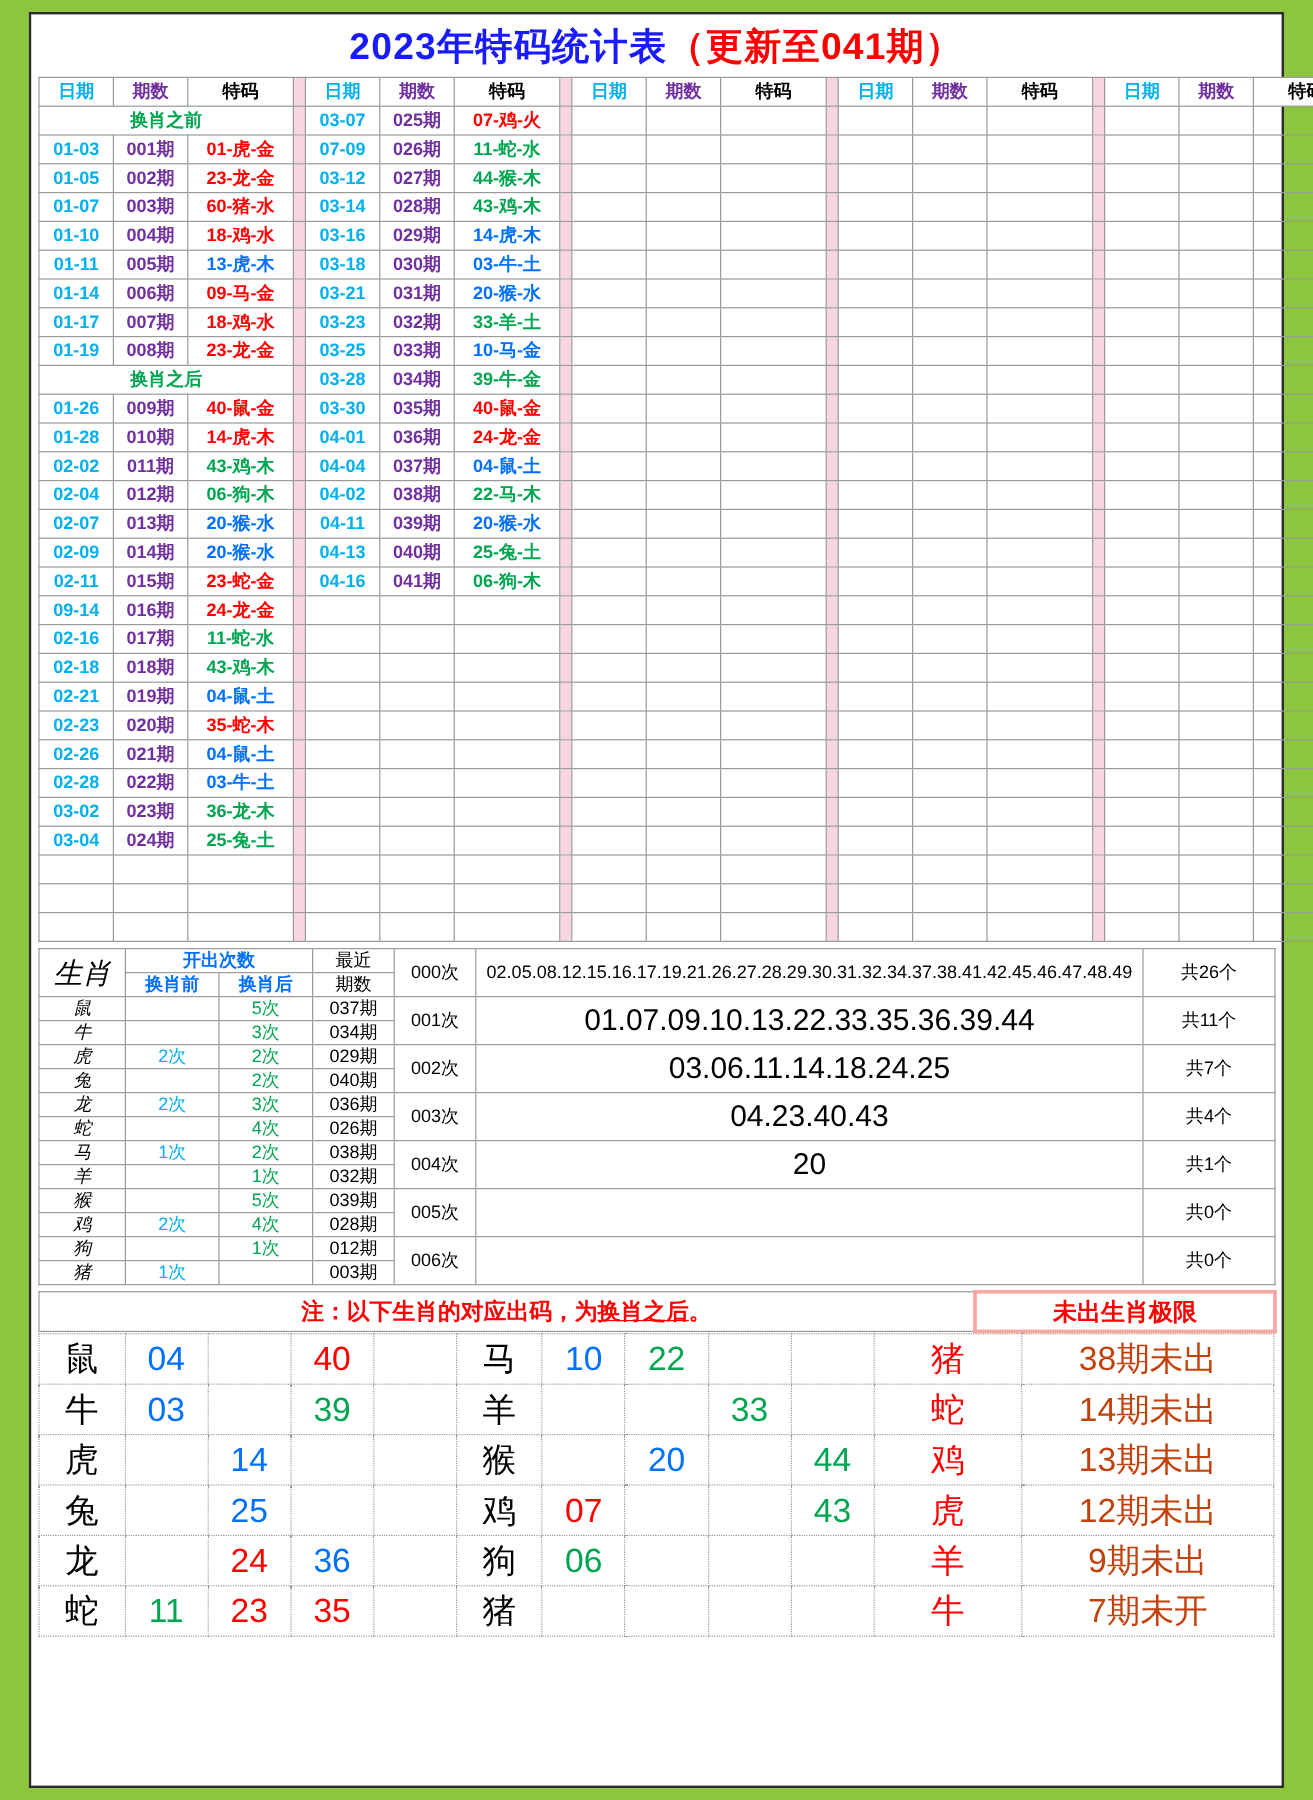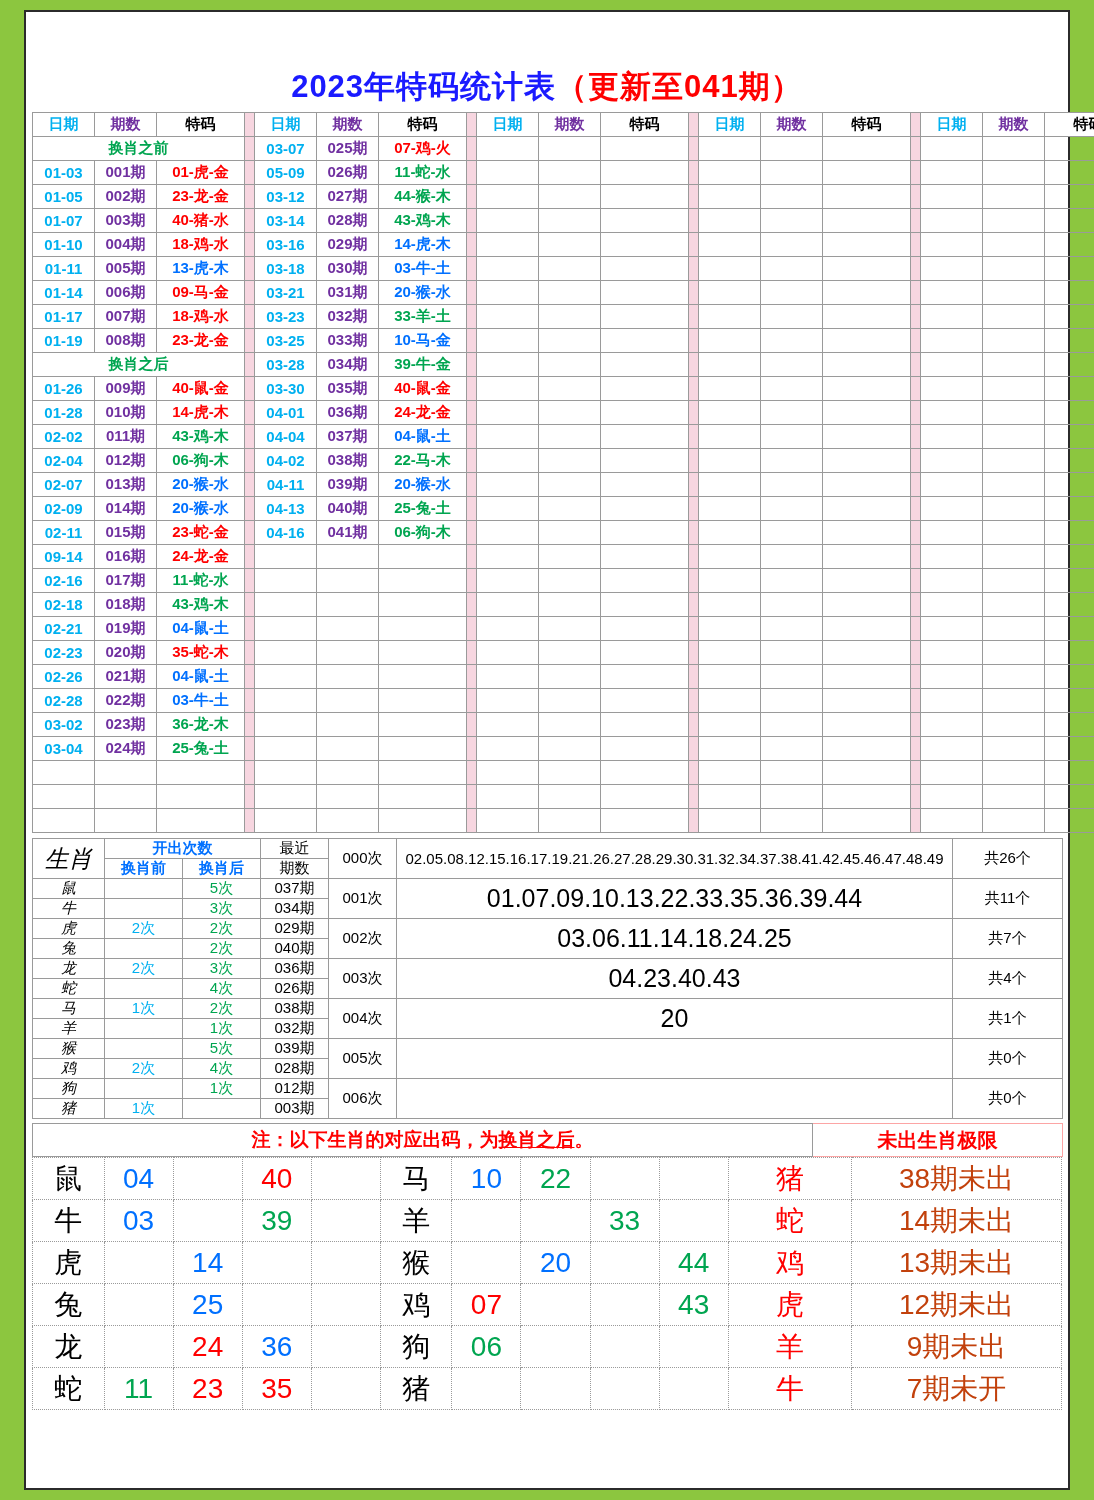--- a/index.html
+++ b/index.html
@@ -9,21 +9,21 @@
     font-family:"Liberation Sans","DejaVu Sans",sans-serif;
     overflow:hidden;
   }
   .page{
     position:absolute;left:24px;top:10px;width:1046px;height:1480px;
     background:#ffffff;border:2px solid #2b2b2b;box-sizing:border-box;
   }
   
   .title{
     text-align:center;font-size:31px;font-weight:bold;color:#1a1aff;
-    padding:6px 0 4px;letter-spacing:1px;margin-top:48px;
+    padding:6px 0 4px;letter-spacing:1px;
   }
   .title .red{color:#ff0000;}
   
   table{border-collapse:collapse;}
   .main{width:100%;table-layout:fixed;}
   .main td,.main th{
     border:1px solid #9a9a9a;height:23px;font-size:15px;text-align:center;
     padding:0;overflow:hidden;white-space:nowrap;
   }
   .hd{background:#ffffff;font-weight:bold;font-size:16px;}
@@ -134,21 +134,21 @@
           <td class="sep"></td>
           <td class=""></td>
           <td class=""></td>
           <td class=""></td>
         </tr>
         <tr>
           <td class="c-date">01-03</td>
           <td class="c-qi">001期</td>
           <td class="c-code red">01-虎-金</td>
           <td class="sep"></td>
-          <td class="c-date">05-09</td>
+          <td class="c-date">07-09</td>
           <td class="c-qi">026期</td>
           <td class="c-code green">11-蛇-水</td>
           <td class="sep"></td>
           <td class=""></td>
           <td class=""></td>
           <td class=""></td>
           <td class="sep"></td>
           <td class=""></td>
           <td class=""></td>
           <td class=""></td>
@@ -174,21 +174,21 @@
           <td class=""></td>
           <td class=""></td>
           <td class="sep"></td>
           <td class=""></td>
           <td class=""></td>
           <td class=""></td>
         </tr>
         <tr>
           <td class="c-date">01-07</td>
           <td class="c-qi">003期</td>
-          <td class="c-code red">40-猪-水</td>
+          <td class="c-code red">60-猪-水</td>
           <td class="sep"></td>
           <td class="c-date">03-14</td>
           <td class="c-qi">028期</td>
           <td class="c-code green">43-鸡-木</td>
           <td class="sep"></td>
           <td class=""></td>
           <td class=""></td>
           <td class=""></td>
           <td class="sep"></td>
           <td class=""></td>
@@ -845,21 +845,21 @@
   <table style="margin:4px 6px 0;width:1030px;table-layout:fixed;">
     <colgroup>
         <col style="width:780px">
         <col style="width:250px">
       </colgroup>
     <tbody>
         <tr>
       <td style="border:1px solid #9a9a9a;height:30px;margin-left:24px;" class="note">
         <span>注：以下生肖的对应出码，为</span><u>换肖之后</u><span>。</span>
       </td>
-      <td style="border:1px solid #fca5a5;" class="limhd">未出生肖极限</td>
+      <td style="border:3px solid #fca5a5;" class="limhd">未出生肖极限</td>
     </tr>
   </tbody>
     </table>
 
   <table class="bottom" style="margin:0 6px;width:1030px;">
     <colgroup>
       <col style="width:58px">
         <col style="width:56px">
         <col style="width:56px">
         <col style="width:56px">

